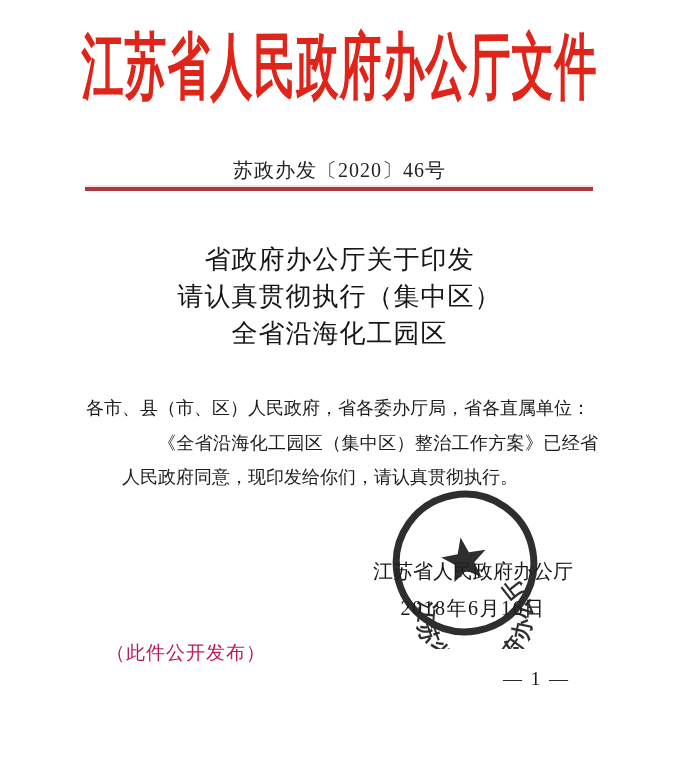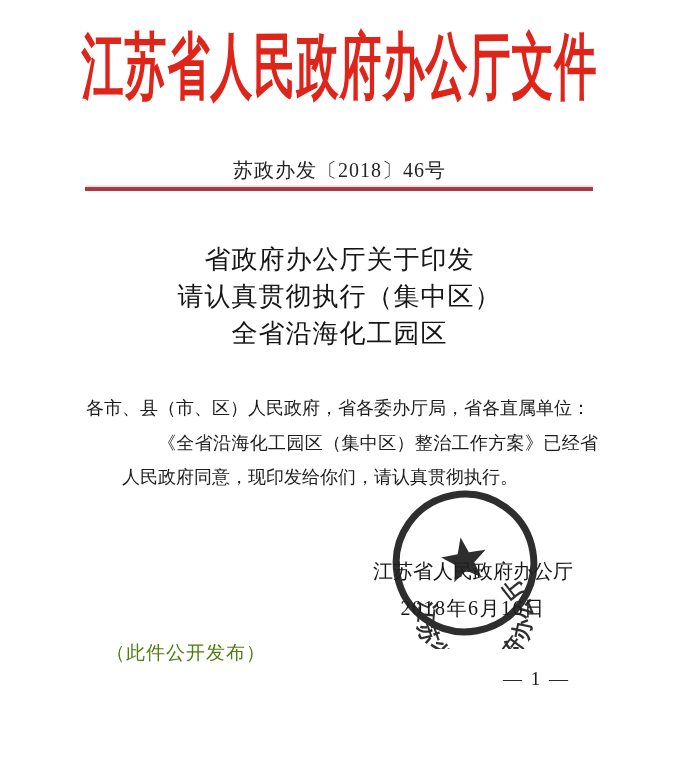--- a/index.html
+++ b/index.html
@@ -86,38 +86,38 @@
     fill:var(--seal_black);
     font-family:"Liberation Serif","DejaVu Serif",serif;
     font-weight:700;
     font-size:20px;
     letter-spacing:2.5px;
   }
   .public-notice{
     position:absolute;left:106px;top:640px;
     font-size:19px;
     letter-spacing:1px;
-    color:#4d7c0f;
+    color:#be185d;
   }
   .page-number{
     position:absolute;left:503px;top:668px;
     font-size:19px;
     letter-spacing:2px;
     color:#1a1a1a;
     font-family:"Liberation Serif","DejaVu Serif",serif;
   }
 </style>
 </head>
 <body>
 
 <div class="page">
 
   <div class="header-title">江苏省人民政府办公厅文件</div>
 
-  <div class="doc-number">苏政办发〔2018〕46号</div>
+  <div class="doc-number">苏政办发〔2020〕46号</div>
 
   <div class="red-line"></div>
 
   <div class="doc-title">
     <div>省政府办公厅关于印发</div>
     <div>请认真贯彻执行（集中区）</div>
     <div>全省沿海化工园区</div>
   </div>
 
   <div class="body-text">

